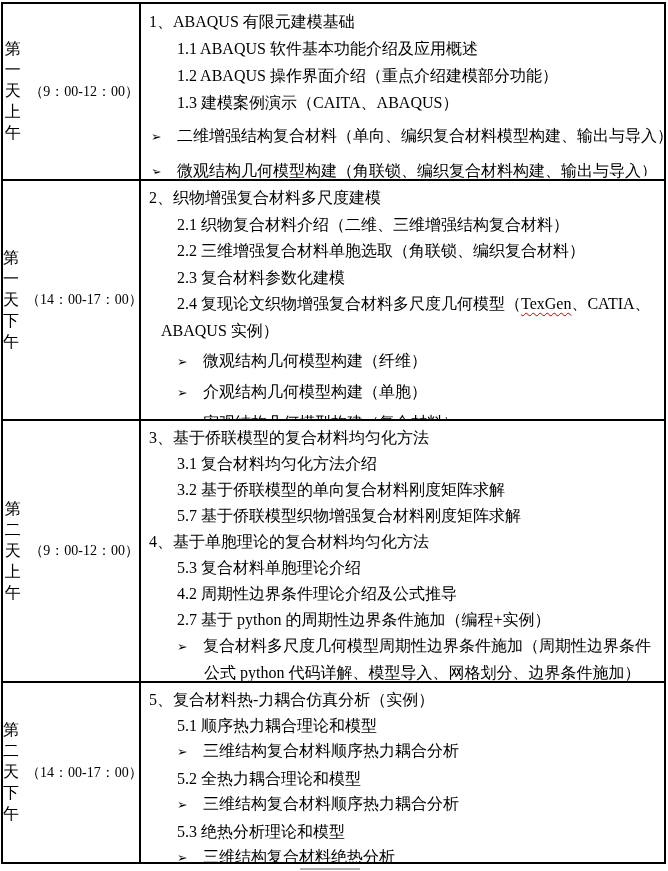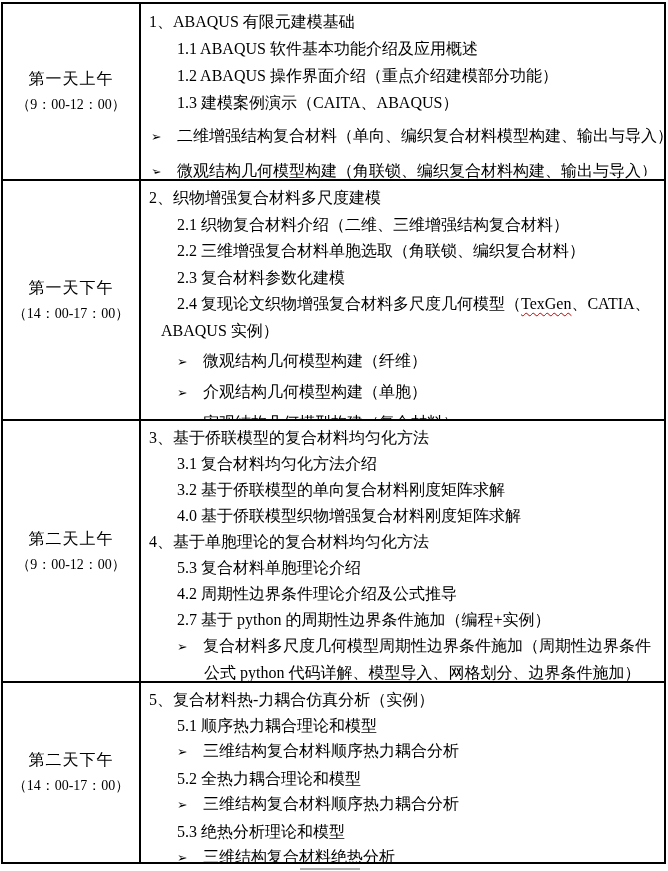--- a/index.html
+++ b/index.html
@@ -24,22 +24,22 @@
     overflow:hidden;
   }
   .row:first-child { border-top:none; }
   .row.r0 { height:175px; }
   .row.r1 { height:240px; }
   .row.r2 { height:262px; }
   .row.r3 { height:181px; }
 
   .session-cell {
     border-right:2px solid #000000;
-    display:flex; flex-direction:column;
-    align-items:center; justify-content:center;
+    display:flex; 
+    align-items:center; 
     gap:6px;
     text-align:center;
     font-size:16px;
     letter-spacing:1px;
     overflow:hidden;
   }
   .session-time { font-size:14px; letter-spacing:0; white-space:nowrap; }
 
   .content-cell {
     padding:4px 12px 0 8px;
@@ -134,21 +134,21 @@
     </div>
     <div class="row r2">
       <div class="session-cell">
         <div>第二天上午</div>
         <div class="session-time">（9：00-12：00）</div>
       </div>
       <div class="content-cell">
         <div class="item it-heading">3、基于侨联模型的复合材料均匀化方法</div>
         <div class="item it-sub">3.1 复合材料均匀化方法介绍</div>
         <div class="item it-sub">3.2 基于侨联模型的单向复合材料刚度矩阵求解</div>
-        <div class="item it-sub">4.0 基于侨联模型织物增强复合材料刚度矩阵求解</div>
+        <div class="item it-sub">5.7 基于侨联模型织物增强复合材料刚度矩阵求解</div>
         <div class="item it-heading">4、基于单胞理论的复合材料均匀化方法</div>
         <div class="item it-sub">5.3 复合材料单胞理论介绍</div>
         <div class="item it-sub">4.2 周期性边界条件理论介绍及公式推导</div>
         <div class="item it-sub">2.7 基于 python 的周期性边界条件施加（编程+实例）</div>
         <div class="item it-bullet1">
           <span class="arrow">➢</span>
           <span>复合材料多尺度几何模型周期性边界条件施加（周期性边界条件</span>
         </div>
         <div class="item it-cont1">公式 python 代码详解、模型导入、网格划分、边界条件施加）</div>
       </div>

